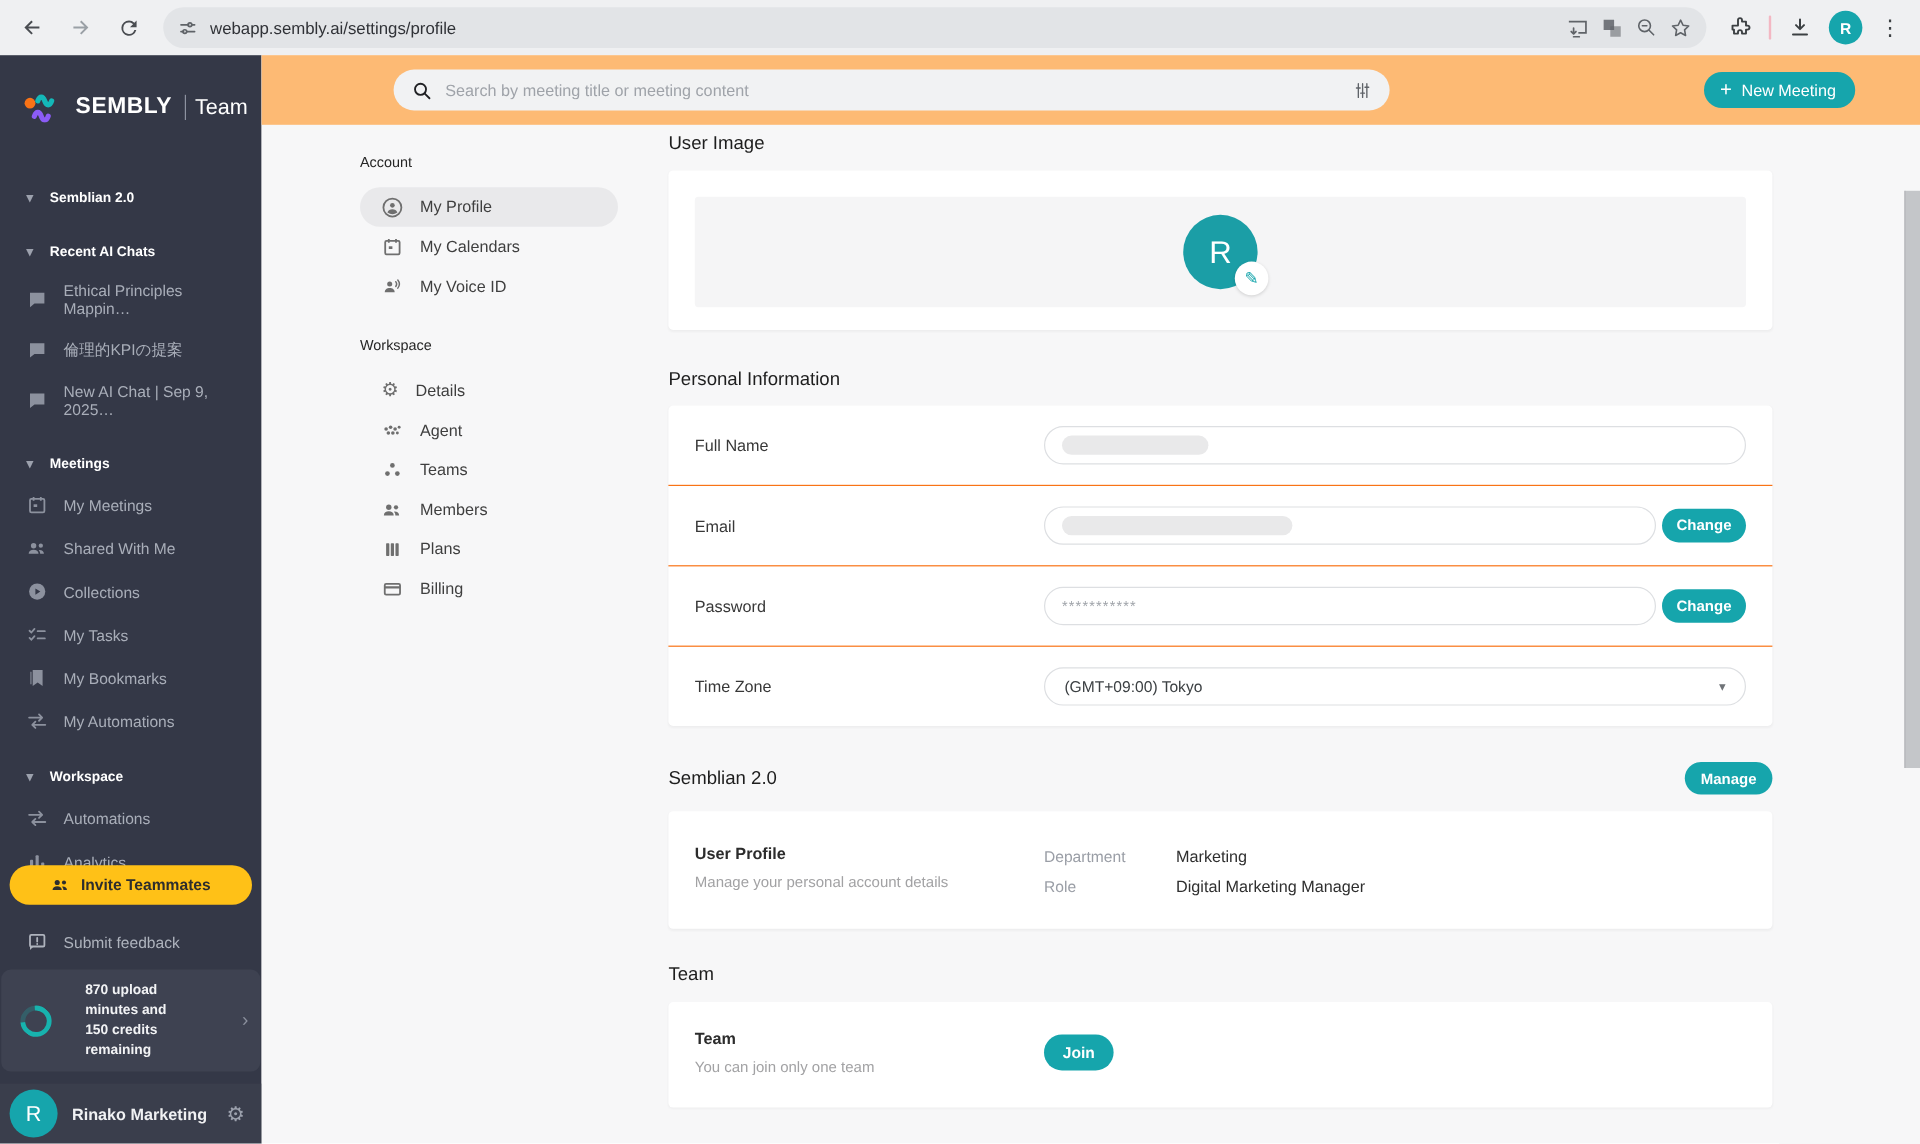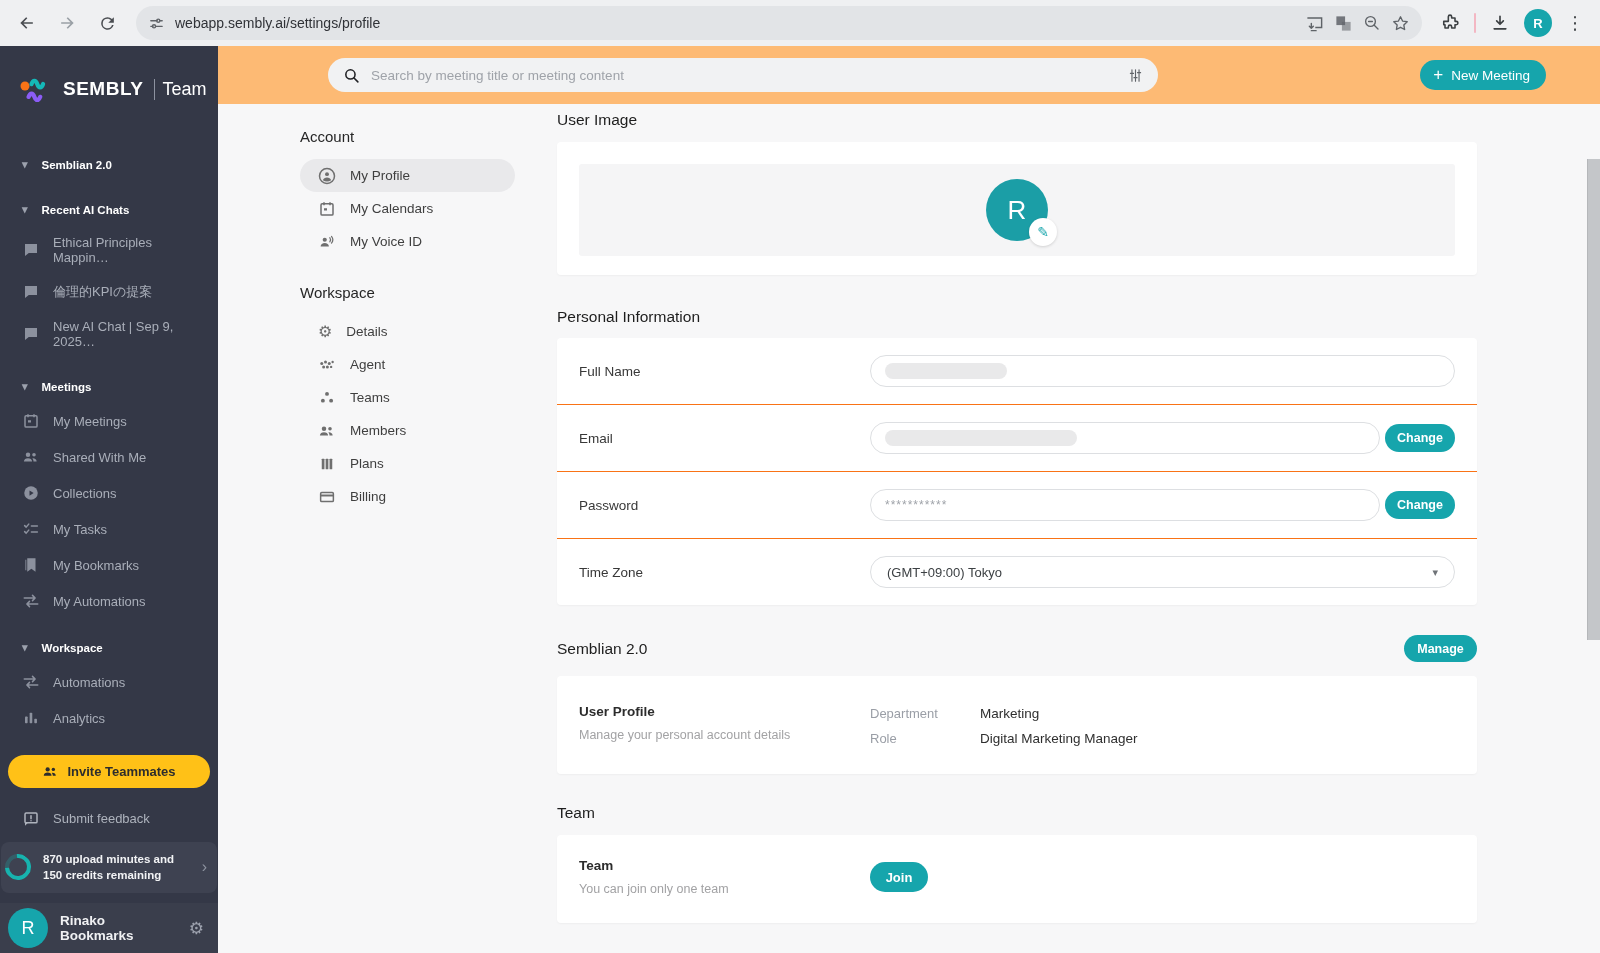--- a/index.html
+++ b/index.html
@@ -26,21 +26,21 @@
   .brand { color:#fff; font-weight:700; font-size:19px; letter-spacing:.5px; }
   .brand-suffix { color:#fff; font-weight:400; font-size:18px; border-left:1.5px solid #8d92a0; padding-left:7px; margin-left:2px; }
   .snav { flex:1; overflow:hidden; padding-top:8px; }
   .nav-header { display:flex; align-items:center; gap:14px; padding:10px 20px 10px 22px; color:#fff; font-size:11.5px; font-weight:700; margin-top:12px; }
   .nav-header .chev { color:#9ca1ad; font-size:11px; }
   .nav-item { display:flex; align-items:center; gap:13px; padding:9px 16px 9px 22px; font-size:13px; color:#a9aeb9; cursor:pointer; }
   .nav-item .ic { color:#8c919e; }
   .sidebar-bottom { position:absolute; left:0; right:0; bottom:0; }
   .invite-btn { margin:0 8px 12px 8px; height:33px; border-radius:17px; background:#ffc117; color:#2d2d2d; font-size:13px; font-weight:600; display:flex; align-items:center; justify-content:center; gap:8px; cursor:pointer; }
   .feedback { display:flex; align-items:center; gap:13px; padding:10px 16px 14px 22px; font-size:13px; color:#aeb3bd; cursor:pointer; }
-  .credits { margin:0 1px; background:#3e4251; border-radius:8px; display:flex; align-items:center; gap:12px; padding:9px 10px 9px 4px; cursor:pointer; }
+  .credits { margin:0 1px; background:#3e4251; border-radius:8px; display:flex; align-items:center; gap:28px; padding:9px 10px 9px 16px; cursor:pointer; }
   .loader { width:26px; height:26px; border-radius:50%; border:4px solid #17b3ae; border-left-color:rgba(23,179,174,.25); flex:0 0 auto; transform:rotate(40deg); }
   .credits-text { flex:1; color:#f2f3f5; font-size:11.5px; font-weight:700; line-height:1.45; }
   .credits .chev-r { color:#8c919e; font-size:16px; }
   .userbar { background:#3a3e4c; height:50px; display:flex; align-items:center; padding:0 14px 0 8px; gap:12px; margin-top:10px; cursor:pointer; }
   .user-avatar { width:40px; height:40px; border-radius:50%; background:#16a5ac; color:#fff; font-size:18px; display:flex; align-items:center; justify-content:center; }
   .user-name { flex:1; color:#f0f1f3; font-size:13.5px; font-weight:600; }
   .userbar .gear-glyph { color:#9ca1ad; font-size:17px; }
 
   
   .main { flex:1; display:flex; flex-direction:column; background:#f7f7f8; position:relative; }
@@ -49,21 +49,21 @@
   .search-pill input { border:0; outline:0; background:transparent; flex:1; font-size:13.5px; color:#333; font-family:"Liberation Sans",sans-serif; }
   .search-pill input::placeholder { color:#9fa3a9; }
   .new-meeting { position:absolute; right:54px; top:14px; height:30px; padding:0 16px 0 13px; border-radius:15px; background:#16a5ac; color:#fff; font-size:13.5px; display:flex; align-items:center; gap:8px; cursor:pointer; }
   .new-meeting .plus { font-size:17px; font-weight:400; }
 
   .content { flex:1; display:flex; position:relative; overflow:hidden; }
   .scroll-thumb { position:absolute; right:0; top:55px; width:13px; height:481px; background:#c4c6c9; border-left:1px solid #b5b7ba; }
 
   
   .settings-nav { margin-left:82px; width:215px; padding-top:24px; flex:0 0 auto; }
-  .sn-heading { font-size:15px; color:#262626; margin:0 0 14px 0; font-weight:500; }
+  .sn-heading { font-size:12px; color:#262626; margin:0 0 14px 0; font-weight:500; }
   .sn-heading.ws { margin-top:26px; }
   .sn-item { display:flex; align-items:center; gap:14px; height:33px; padding:0 0 0 18px; border-radius:17px; font-size:13.5px; color:#3f3f3f; cursor:pointer; }
   .sn-item .ic, .sn-item .gear-glyph { color:#6f6f6f; }
   .sn-item.active { background:#e9e9eb; }
   .gear-glyph { font-size:16px; line-height:1; }
 
   
   .panel { margin-left:42px; width:920px; padding-top:7px; }
   .sec-heading { font-size:15.5px; color:#1e1e1e; font-weight:500; }
   .card { background:#fff; border-radius:4px; box-shadow:0 1px 2px rgba(0,0,0,.04); }
@@ -342,21 +342,21 @@
       <div class="credits">
         <span class="loader"></span>
         <span class="credits-text">
           <span>870 upload minutes and</span><br>
           <span>150 credits remaining</span>
         </span>
         <span class="chev-r">›</span>
       </div>
       <div class="userbar">
         <span class="user-avatar">R</span>
-        <span class="user-name">Rinako Bookmarks</span>
+        <span class="user-name">Rinako Marketing</span>
         <span class="gear-glyph">⚙</span>
       </div>
     </div>
   </aside>
 
   <div class="main">
     <header class="topbar">
       <div class="search-pill">
         <span class="ic" style="color:#202124">
             <svg width="17" height="17" viewBox="0 0 24 24" fill="none" stroke="currentColor" stroke-width="2.2" stroke-linecap="round">

